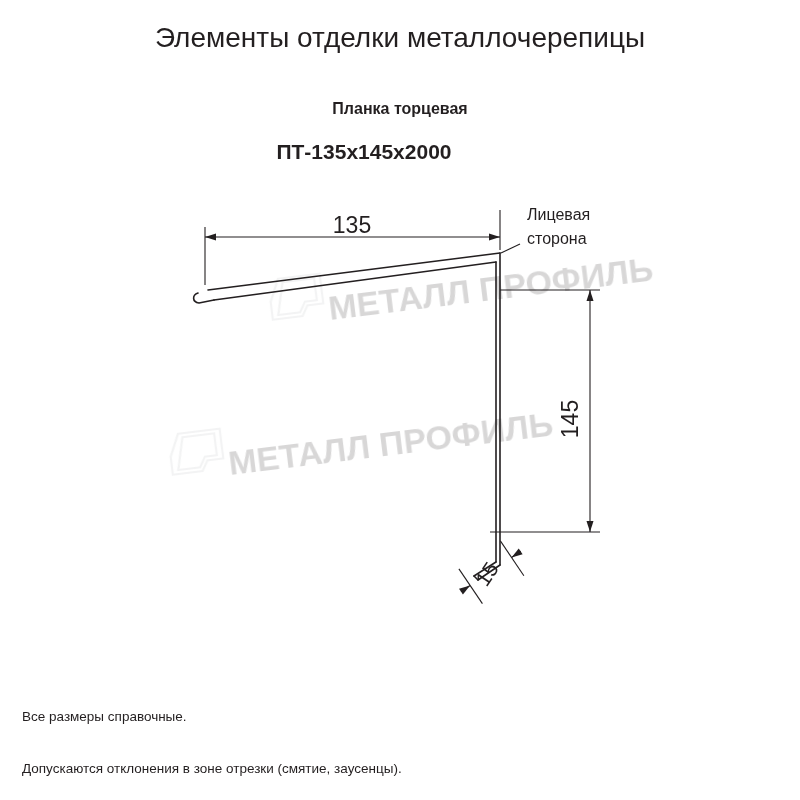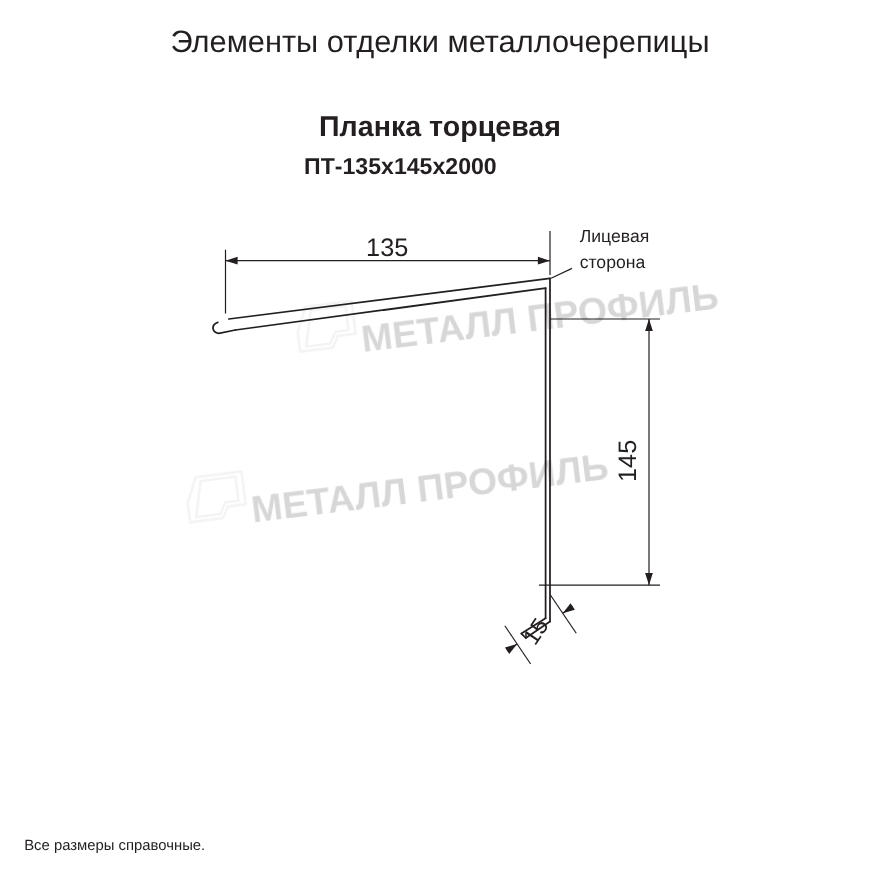--- a/index.html
+++ b/index.html
@@ -30,21 +30,21 @@
     font-weight: normal;
     letter-spacing: 0px;
     color: #231f20;
   }
   .subtitle {
     position: absolute;
     top: 100px;
     left: 0;
     width: 800px;
     text-align: center;
-    font-size: 26px;
+    font-size: 16px;
     font-weight: bold;
     color: #231f20;
   }
   .code {
     position: absolute;
     top: 140px;
     left: 0;
     width: 728px;
     text-align: center;
     font-size: 21px;
@@ -156,15 +156,16 @@
       <g stroke="#231f20" fill="none" stroke-width="1.1">
         <line x1="501" y1="73" x2="520" y2="64"></line>
       </g>
       <text x="527" y="40" font-size="16">Лицевая</text>
       <text x="527" y="64" font-size="16">сторона</text>
     </svg>
   </div>
 
   <div class="footer">
     <div>Все размеры справочные.</div>
+    <div>Допускаются отклонения в зоне отрезки (смятие, заусенцы).</div>
   </div>
 
 </div>
 
 </body></html>

